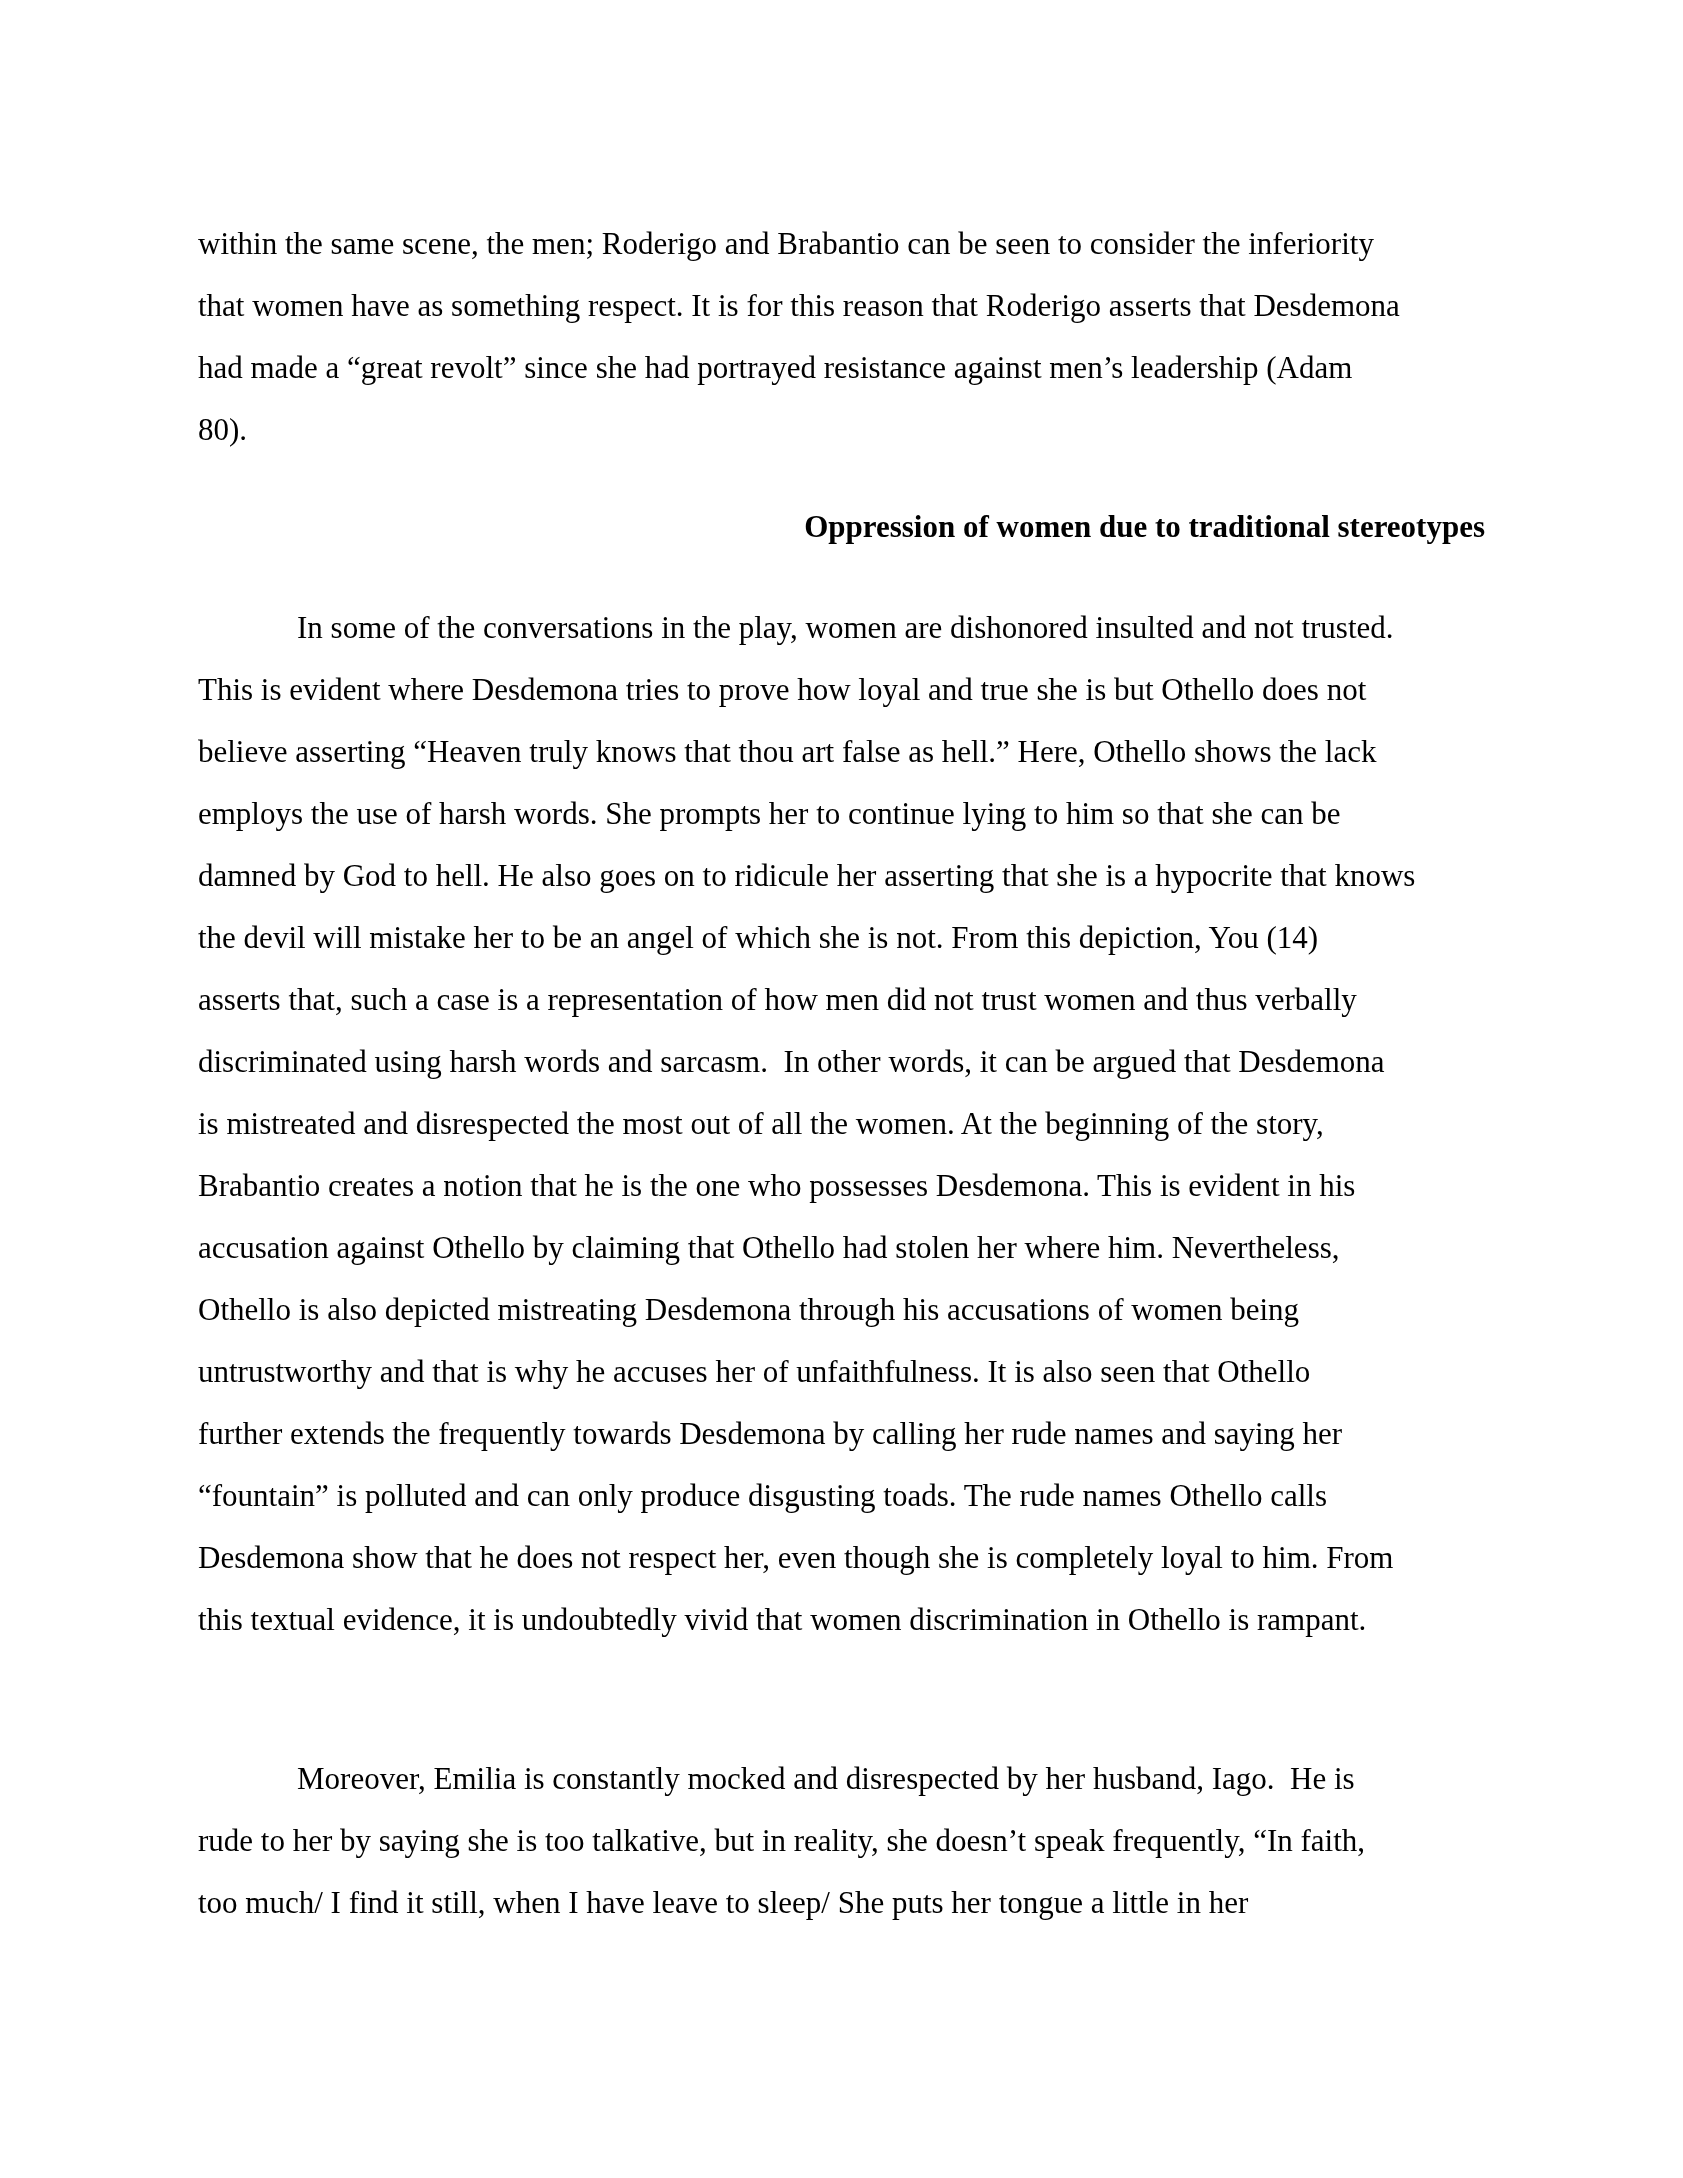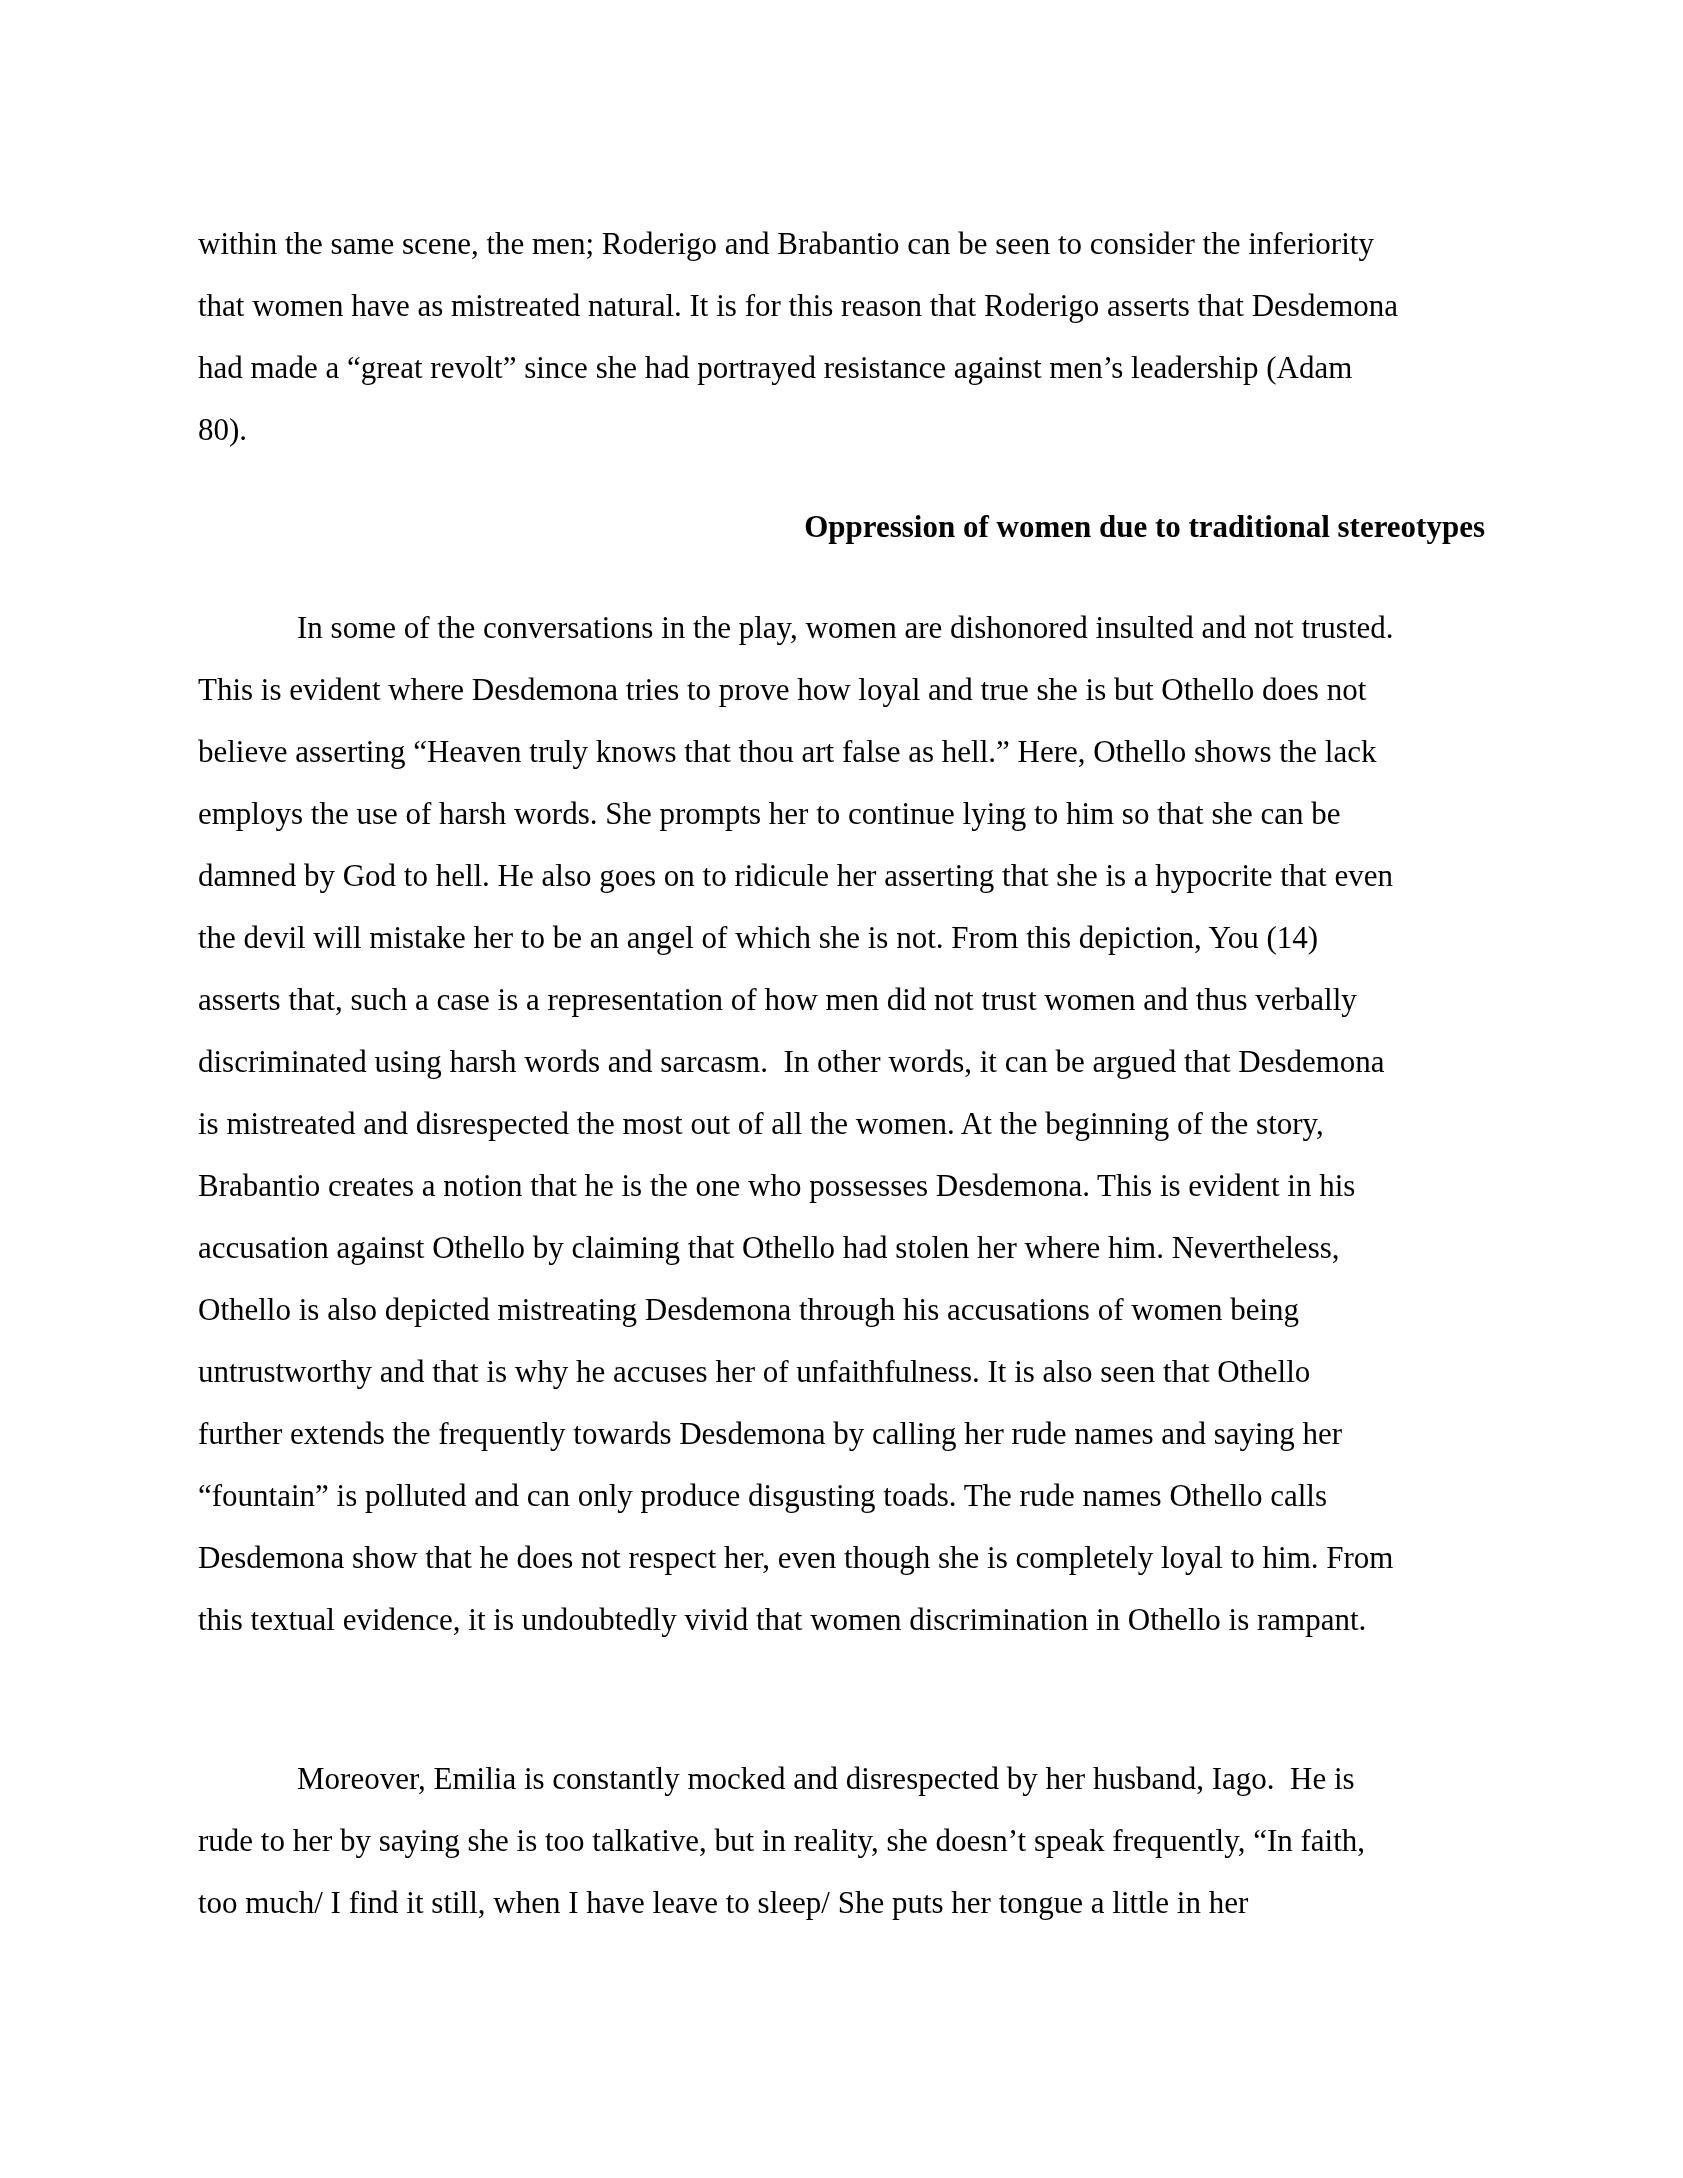--- a/index.html
+++ b/index.html
@@ -54,33 +54,33 @@
     #para-2 { top: 597px; }
     #para-3 { top: 1748px; }
   </style>
 </head>
 <body>
 
 <div class="page">
 
   <div class="block" id="para-1">
     <span class="line">within the same scene, the men; Roderigo and Brabantio can be seen to consider the inferiority</span>
-    <span class="line">that women have as mistreated natural. It is for this reason that Roderigo asserts that Desdemona</span>
+    <span class="line">that women have as something respect. It is for this reason that Roderigo asserts that Desdemona</span>
     <span class="line">had made a “great revolt” since she had portrayed resistance against men’s leadership (Adam</span>
     <span class="line">80).</span>
   </div>
 
   <div class="heading">Oppression of women due to traditional stereotypes</div>
 
   <div class="block" id="para-2">
     <span class="line indent">In some of the conversations in the play, women are dishonored insulted and not trusted.</span>
     <span class="line">This is evident where Desdemona tries to prove how loyal and true she is but Othello does not</span>
     <span class="line">believe asserting “Heaven truly knows that thou art false as hell.” Here, Othello shows the lack</span>
     <span class="line">employs the use of harsh words. She prompts her to continue lying to him so that she can be</span>
-    <span class="line">damned by God to hell. He also goes on to ridicule her asserting that she is a hypocrite that even</span>
+    <span class="line">damned by God to hell. He also goes on to ridicule her asserting that she is a hypocrite that knows</span>
     <span class="line">the devil will mistake her to be an angel of which she is not. From this depiction, You (14)</span>
     <span class="line">asserts that, such a case is a representation of how men did not trust women and thus verbally</span>
     <span class="line">discriminated using harsh words and sarcasm.  In other words, it can be argued that Desdemona</span>
     <span class="line">is mistreated and disrespected the most out of all the women. At the beginning of the story,</span>
     <span class="line">Brabantio creates a notion that he is the one who possesses Desdemona. This is evident in his</span>
     <span class="line">accusation against Othello by claiming that Othello had stolen her where him. Nevertheless,</span>
     <span class="line">Othello is also depicted mistreating Desdemona through his accusations of women being</span>
     <span class="line">untrustworthy and that is why he accuses her of unfaithfulness. It is also seen that Othello</span>
     <span class="line">further extends the frequently towards Desdemona by calling her rude names and saying her</span>
     <span class="line">“fountain” is polluted and can only produce disgusting toads. The rude names Othello calls</span>

